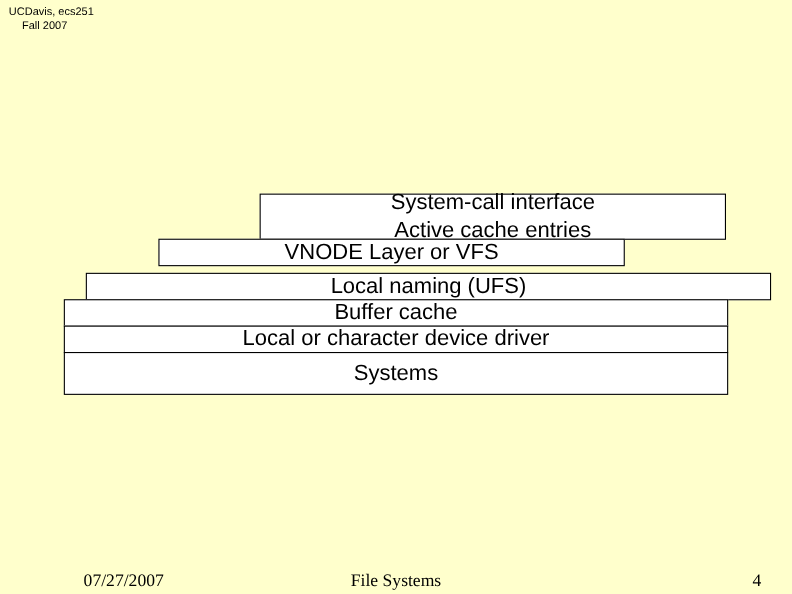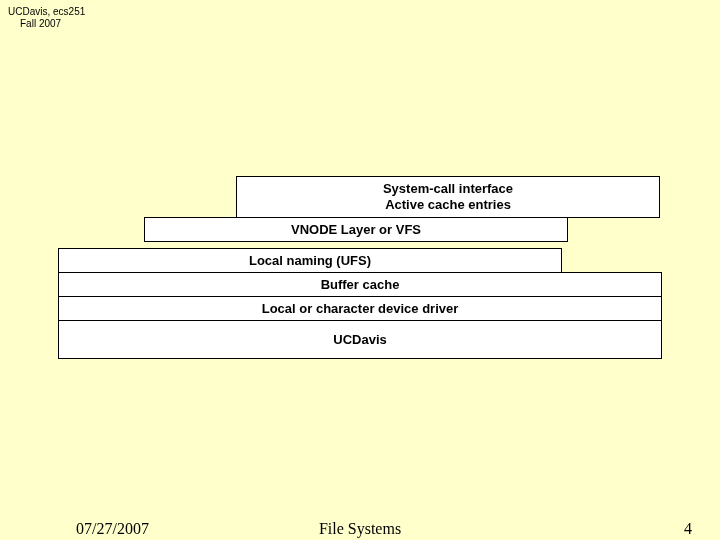--- a/index.html
+++ b/index.html
@@ -25,44 +25,45 @@
     .diagram {
       position: absolute;
       left: 58px;
       top: 176px;
       width: 604px;
     }
     .layer {
       background: #ffffff;
       border: 1px solid #000;
       text-align: center;
-      font-size: 13px;
-      font-weight: bold;
+      font-size: 20px;
+      font-weight: normal;
       color: #000;
       display: flex;
       flex-direction: column;
       justify-content: center;
       align-items: center;
     }
     .layer-0 {
       margin-left: 178px;
       width: 424px;
       height: 42px;
       line-height: 1.25;
     }
     .layer-1 {
       margin-left: 86px;
       width: 424px;
       height: 25px;
       margin-top: -1px;
     }
     .layer-2 {
-      width: 504px;
+      width: 623px;
       height: 25px;
       margin-top: 6px;
+      margin-left: 20px;
     }
     .layer-3 {
       width: 604px;
       height: 25px;
       margin-top: -1px;
     }
     .layer-4 {
       width: 604px;
       height: 25px;
       margin-top: -1px;
@@ -111,20 +112,20 @@
 
 <div class="diagram">
   <div class="layer layer-0">
     <div>System-call interface</div>
     <div>Active cache entries</div>
   </div>
   <div class="layer layer-1">VNODE Layer or VFS</div>
   <div class="layer layer-2">Local naming (UFS)</div>
   <div class="layer layer-4">Buffer cache</div>
   <div class="layer layer-5">Local or character device driver</div>
-  <div class="layer layer-6">UCDavis</div>
+  <div class="layer layer-6">Systems</div>
 </div>
 
 <div class="footer">
   <span class="footer-date">07/27/2007</span>
   <span class="footer-title">File Systems</span>
   <span class="footer-page">4</span>
 </div>
 
 </body></html>

